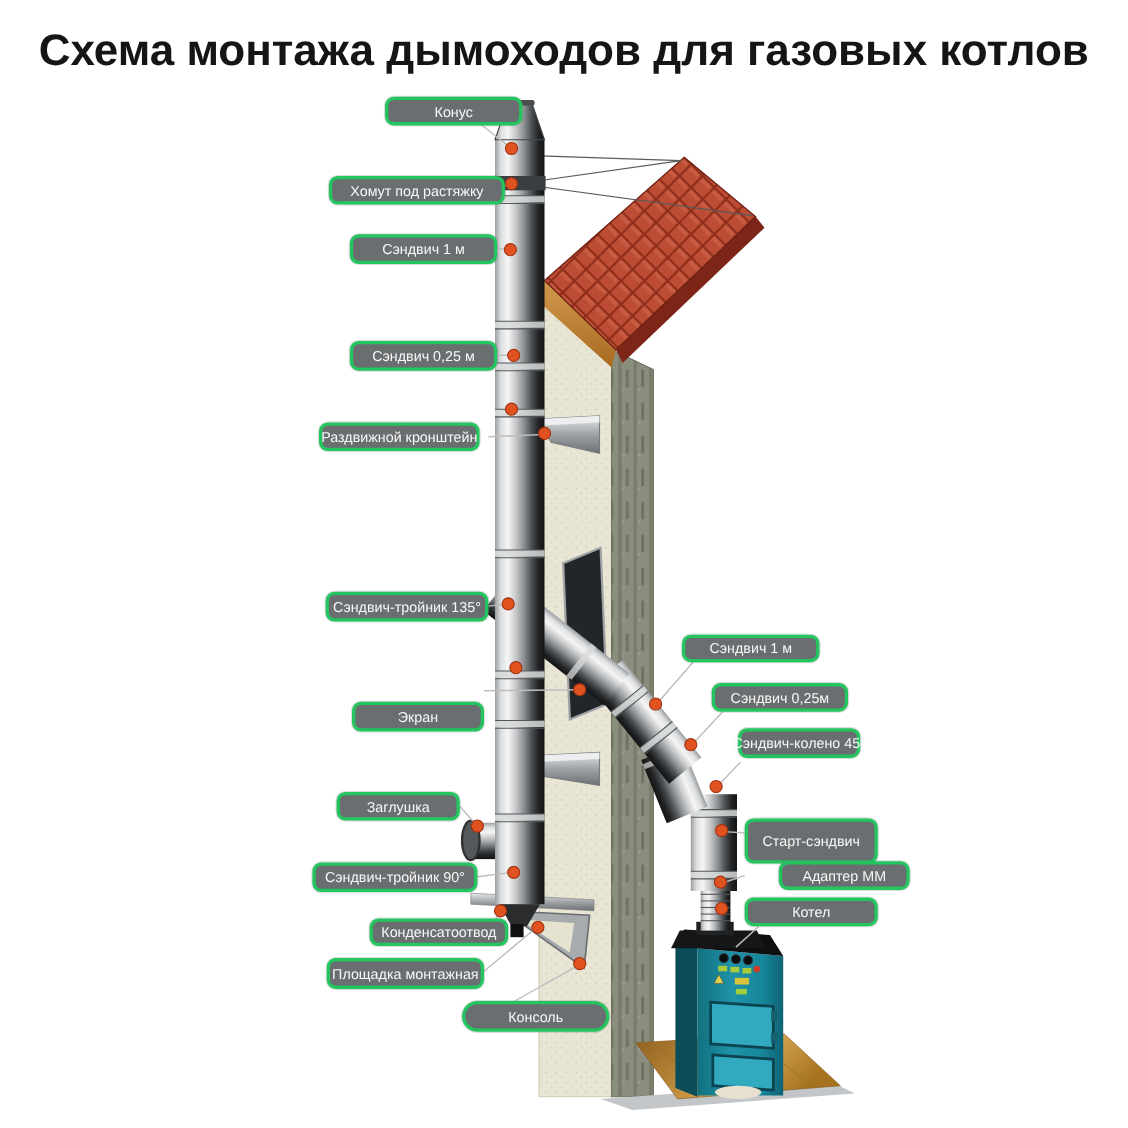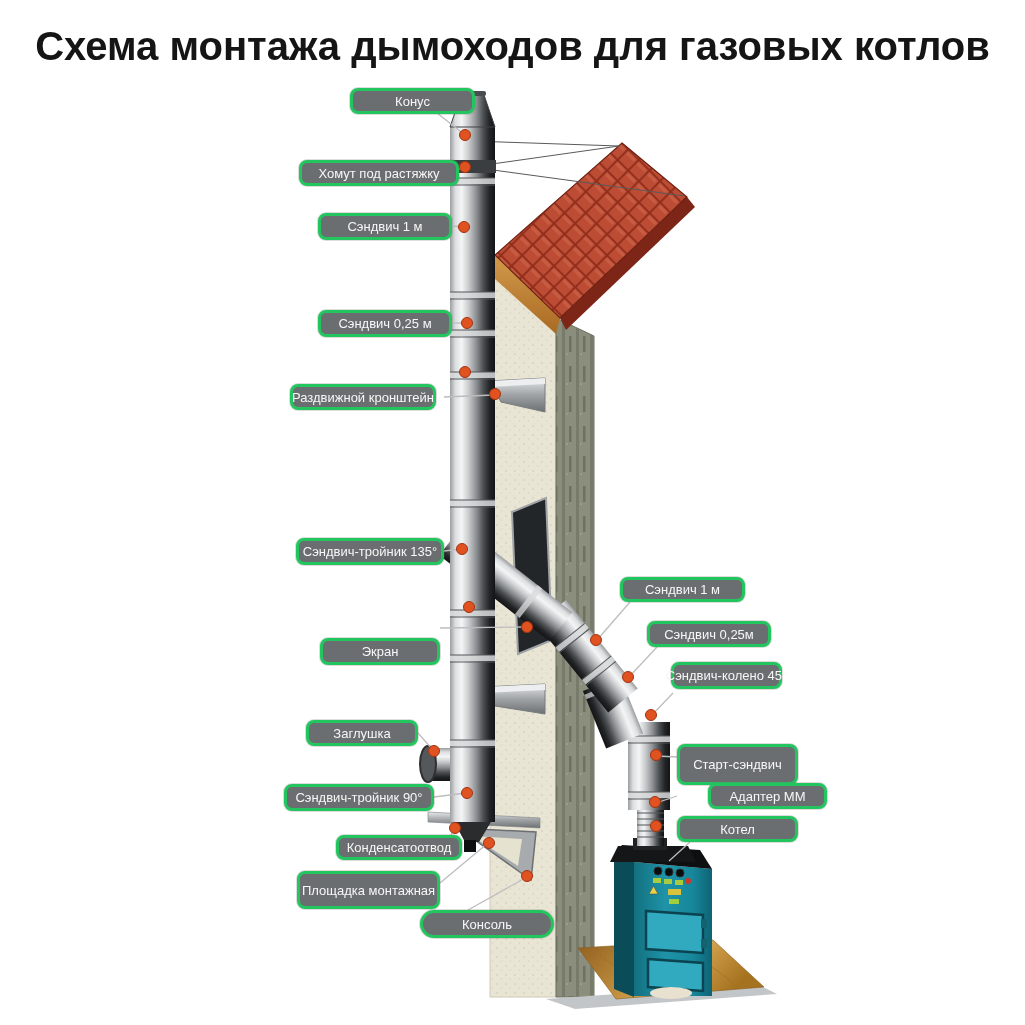--- a/index.html
+++ b/index.html
@@ -284,21 +284,21 @@
   <div class="callout" style="left:350px;top:88px;width:125px;height:26px;">Конус</div>
   <div class="callout" style="left:299px;top:160px;width:160px;height:26px;">Хомут под растяжку</div>
   <div class="callout" style="left:318px;top:213px;width:134px;height:27px;">Сэндвич 1 м</div>
   <div class="callout" style="left:318px;top:310px;width:134px;height:27px;">Сэндвич 0,25 м</div>
   <div class="callout" style="left:290px;top:384px;width:146px;height:26px;">Раздвижной кронштейн</div>
   <div class="callout" style="left:296px;top:538px;width:148px;height:27px;">Сэндвич-тройник 135°</div>
   <div class="callout" style="left:320px;top:638px;width:120px;height:27px;">Экран</div>
   <div class="callout" style="left:306px;top:720px;width:112px;height:26px;">Заглушка</div>
   <div class="callout" style="left:284px;top:784px;width:150px;height:27px;text-align:right;">Сэндвич-тройник 90°</div>
   <div class="callout" style="left:319px;top:835px;width:126px;height:25px;margin-left:17px;">Конденсатоотвод</div>
-  <div class="callout" style="left:297px;top:871px;width:143px;height:38px;">Площадка монтажная</div>
+  <div class="callout" style="left:297px;top:871px;width:143px;height:28px;">Площадка монтажная</div>
   <div class="callout" style="left:420px;top:910px;width:134px;height:28px;border-radius:14px;">Консоль</div>
   <div class="callout" style="left:620px;top:577px;width:125px;height:25px;">Сэндвич 1 м</div>
   <div class="callout" style="left:647px;top:621px;width:124px;height:26px;">Сэндвич 0,25м</div>
   <div class="callout" style="left:671px;top:662px;width:111px;height:27px;">Сэндвич-колено 45°</div>
   <div class="callout" style="left:677px;top:744px;width:121px;height:41px;">Старт-сэндвич</div>
   <div class="callout" style="left:677px;top:783px;width:119px;height:26px;margin-left:31px;">Адаптер ММ</div>
   <div class="callout" style="left:677px;top:816px;width:121px;height:26px;">Котел</div>
 
 </div>
 

